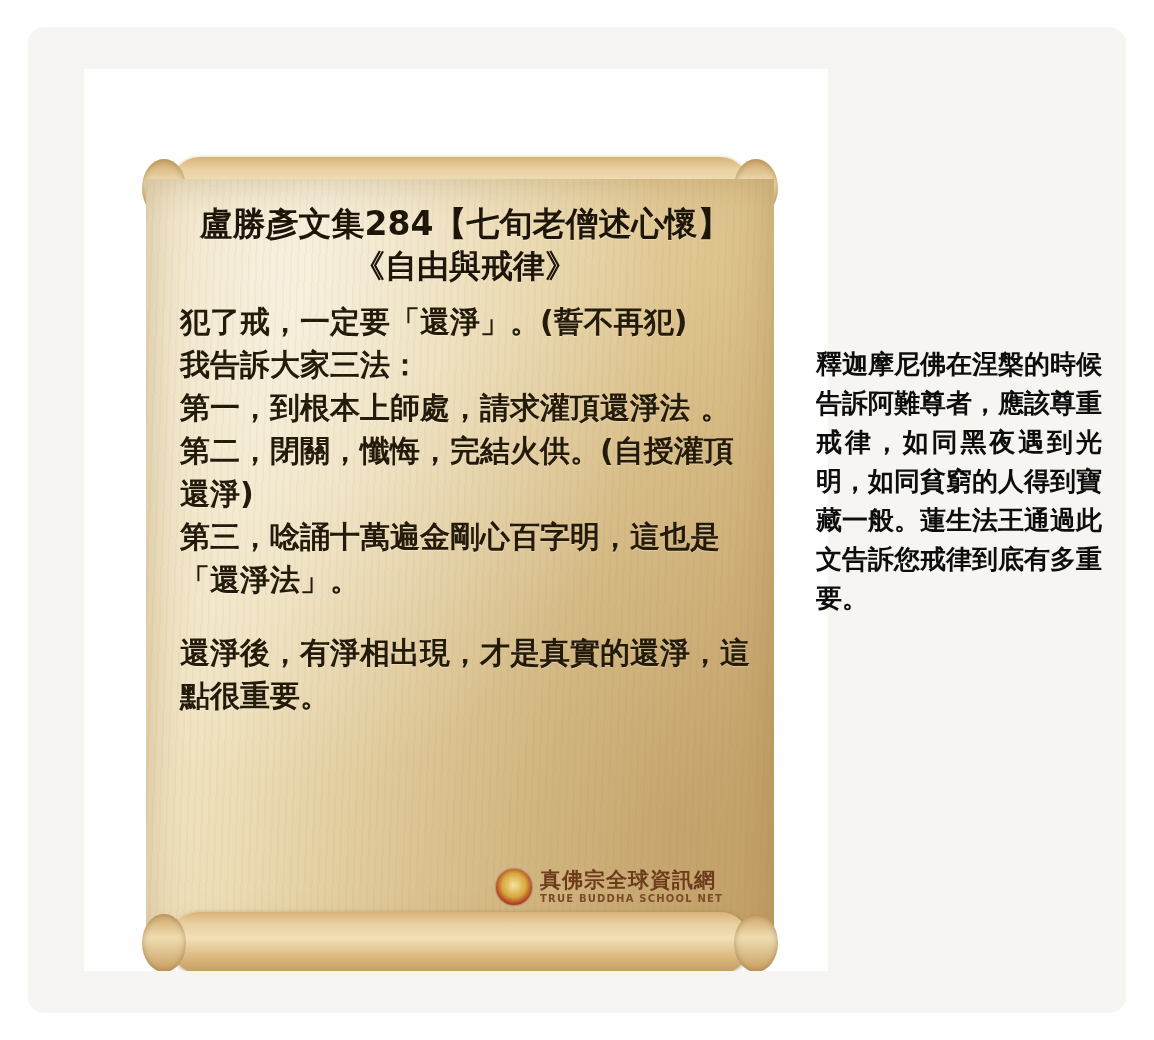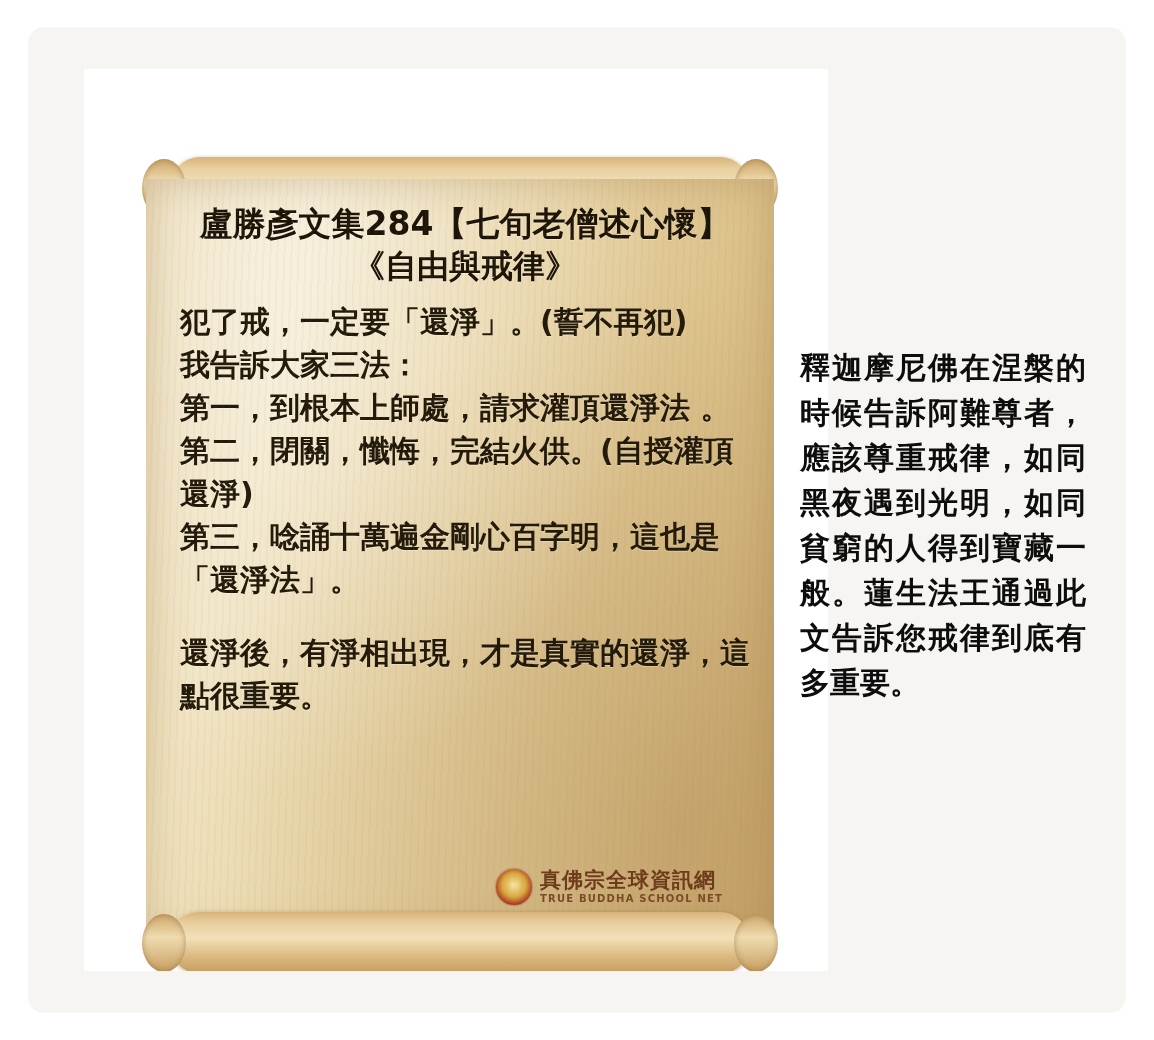--- a/index.html
+++ b/index.html
@@ -158,24 +158,24 @@
     font-size: 10px;
     font-weight: bold;
     color: #7a4a28;
     letter-spacing: 1.2px;
     margin-top: 3px;
   }
 
   
   .caption {
     position: absolute;
-    left: 772px;
+    left: 788px;
     top: 318px;
     width: 286px;
-    font-size: 30px;
+    font-size: 26px;
     font-weight: bold;
     line-height: 1.50;
     color: #0d0d0d;
     text-align: justify;
     text-justify: inter-character;
   }
   .caption p { margin: 0; }
 </style>
 </head>
 <body>

